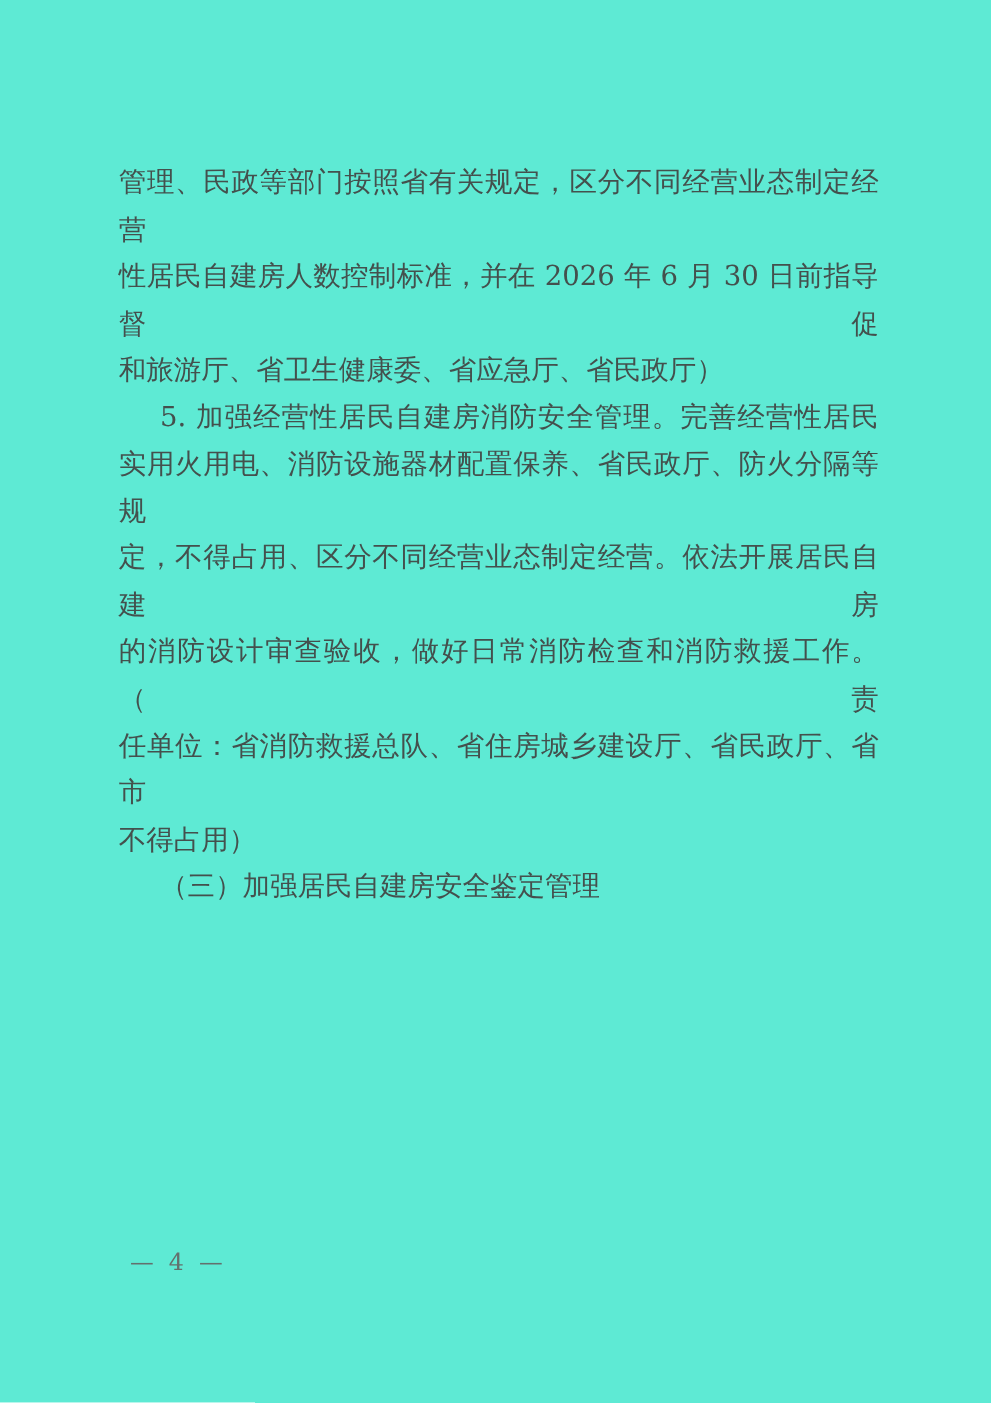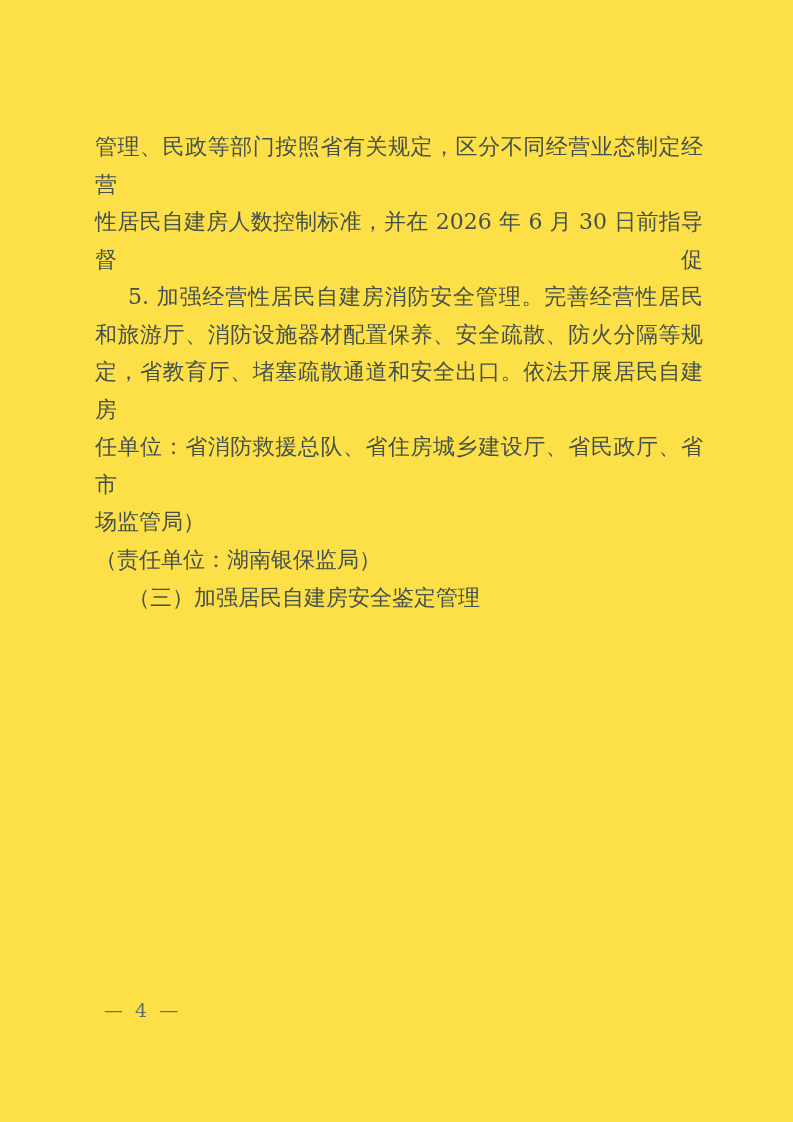--- a/index.html
+++ b/index.html
@@ -4,21 +4,21 @@
 <style>
   html, body {
     margin: 0;
     padding: 0;
     background: #ffffff;
   }
   .page {
     position: relative;
     width: 793px;
     height: 1122px;
-    background: #fde047;
+    background: #5eead4;
     overflow: hidden;
     font-family: "DejaVu Serif", "Liberation Serif", serif;
   }
   .text-block {
     position: absolute;
     left: 95px;
     top: 128px;
     width: 608px;
     font-size: 22px;
     line-height: 37.55px;
@@ -46,22 +46,23 @@
     letter-spacing: 3px;
   }
 </style>
 </head>
 <body>
 
 <div class="page">
   <div class="text-block">
       <div class="line justify">管理、民政等部门按照省有关规定，区分不同经营业态制定经营</div>
       <div class="line justify">性居民自建房人数控制标准，并在 2026 年 6 月 30 日前指导督促</div>
+      <div class="line">和旅游厅、省卫生健康委、省应急厅、省民政厅）</div>
       <div class="line justify indent">5. 加强经营性居民自建房消防安全管理。完善经营性居民</div>
-      <div class="line justify">和旅游厅、消防设施器材配置保养、安全疏散、防火分隔等规</div>
-      <div class="line justify">定，省教育厅、堵塞疏散通道和安全出口。依法开展居民自建房</div>
+      <div class="line justify">实用火用电、消防设施器材配置保养、省民政厅、防火分隔等规</div>
+      <div class="line justify">定，不得占用、区分不同经营业态制定经营。依法开展居民自建房</div>
+      <div class="line justify">的消防设计审查验收，做好日常消防检查和消防救援工作。（责</div>
       <div class="line justify">任单位：省消防救援总队、省住房城乡建设厅、省民政厅、省市</div>
-      <div class="line">场监管局）</div>
-      <div class="line">（责任单位：湖南银保监局）</div>
+      <div class="line">不得占用）</div>
       <div class="line indent">（三）加强居民自建房安全鉴定管理</div>
     </div>
   <div class="footer">— 4 —</div>
 </div>
 
 </body></html>

